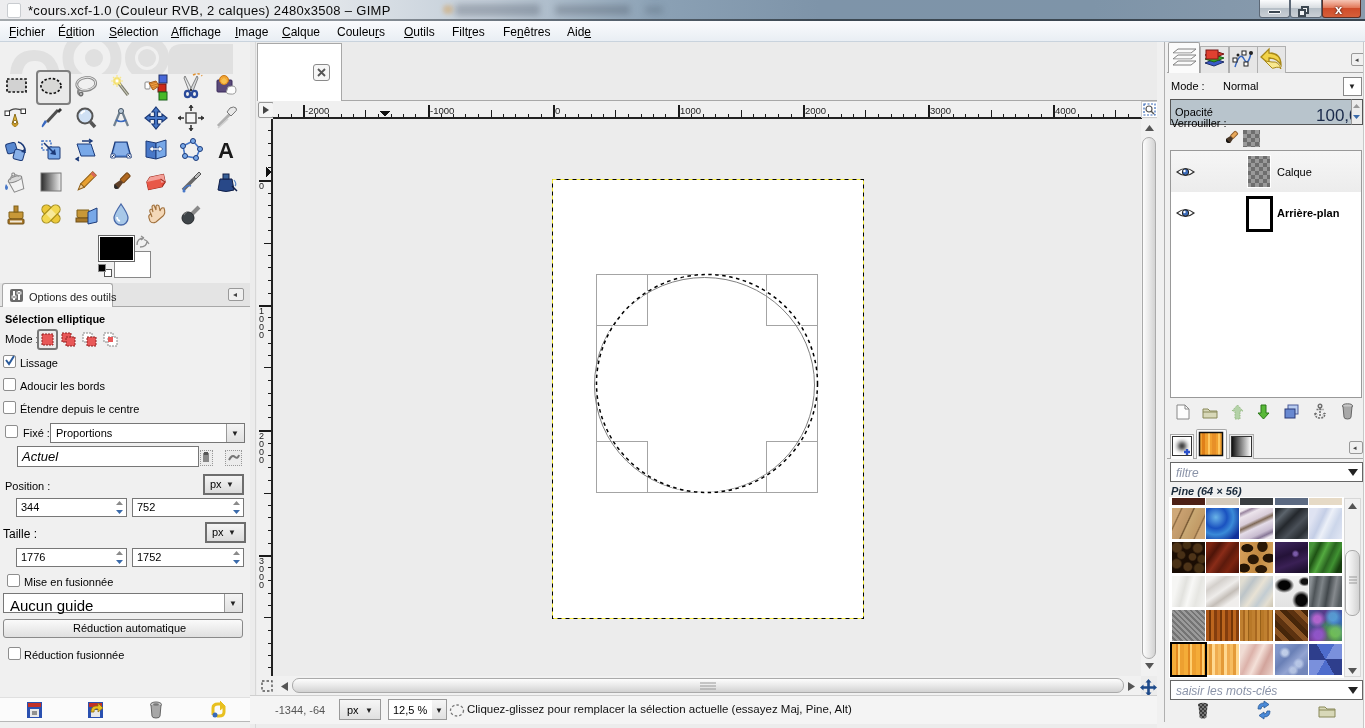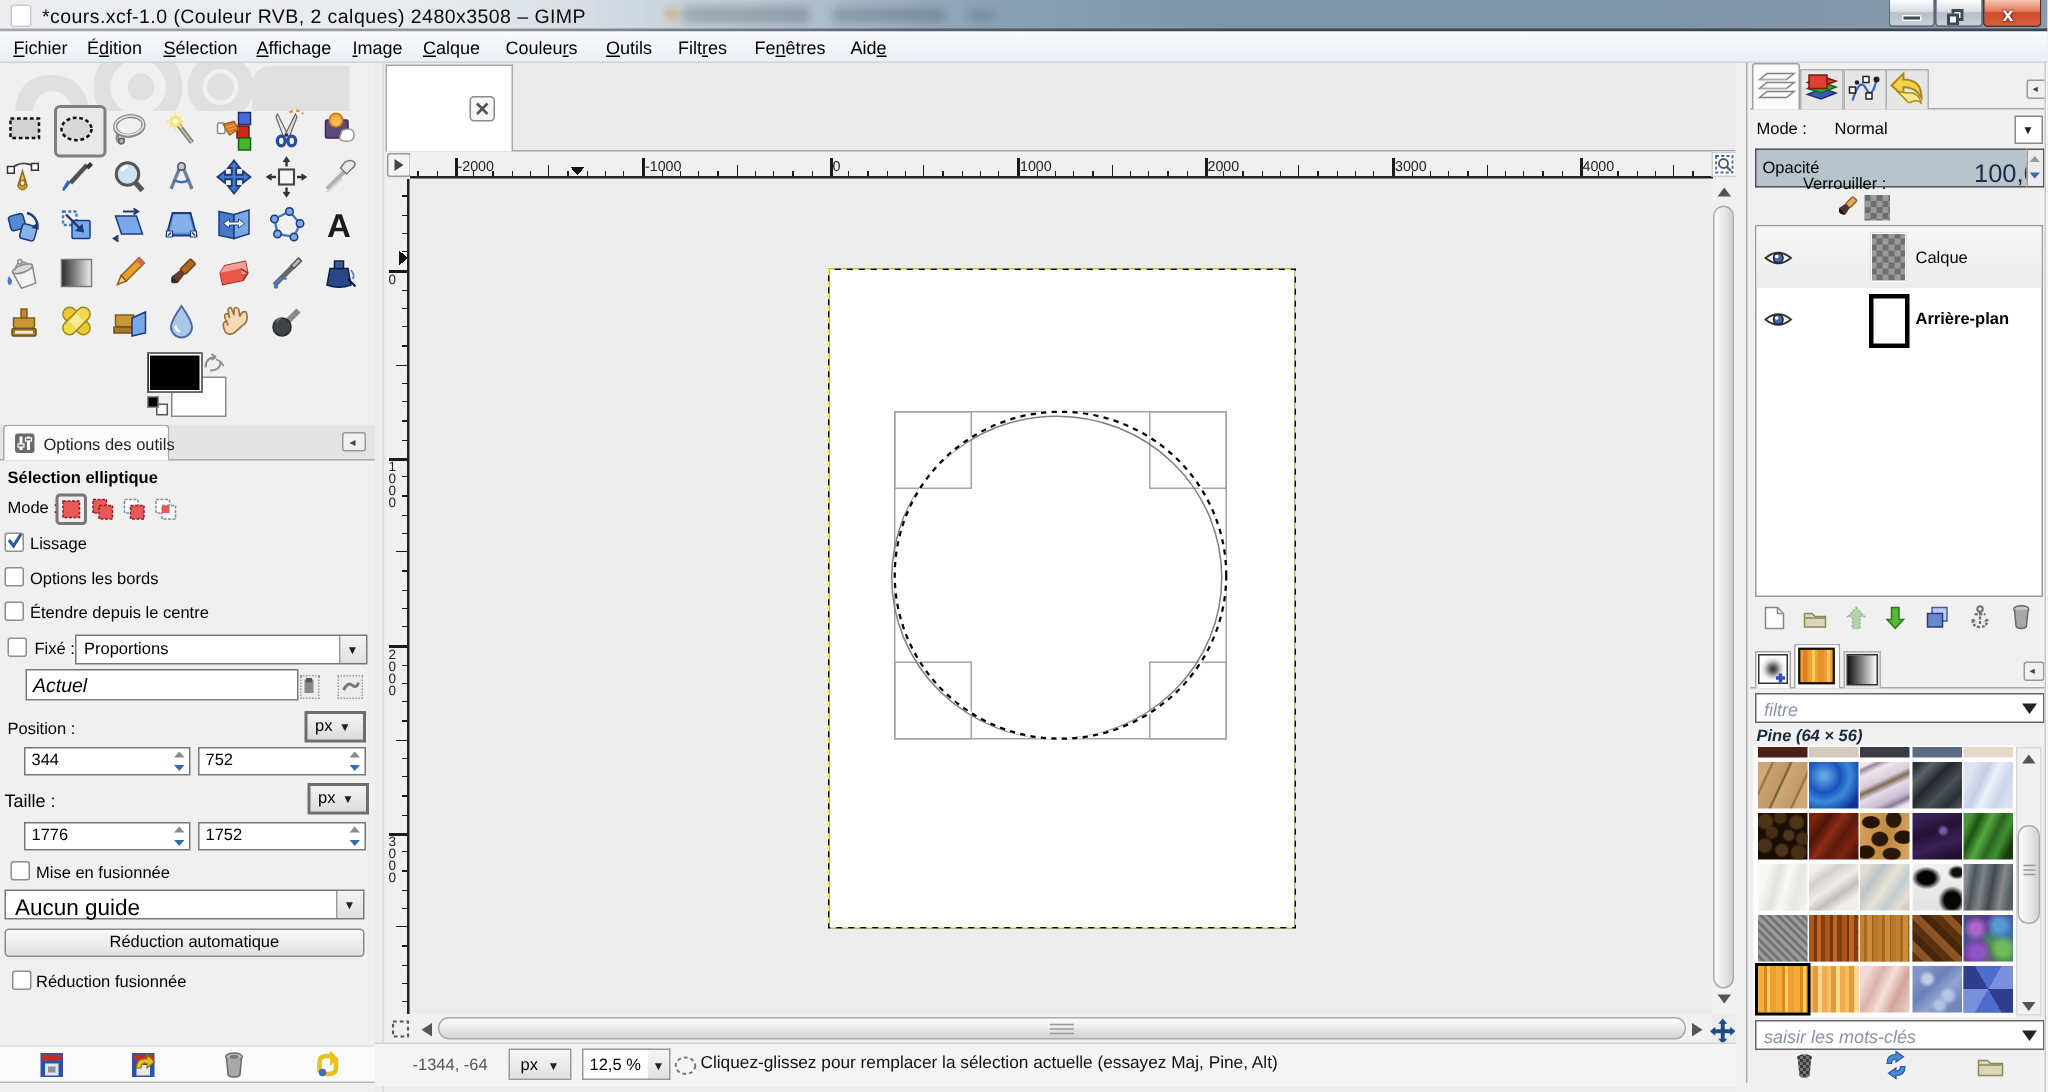--- a/index.html
+++ b/index.html
@@ -280,21 +280,21 @@
     <rect x="1" y="1" width="9" height="9" fill="#fff" stroke="#888" stroke-dasharray="2 1"></rect>
     <rect x="5" y="5" width="9" height="9" fill="#fff" stroke="#888" stroke-dasharray="2 1"></rect>
     <rect x="5" y="5" width="5" height="5" fill="#e85858"></rect>
   </svg>
 <div class="" style="left:3px;top:355px;width:13px;height:13px;background:#fff;border:1px solid #8e8e8e;border-radius:2px;"></div>
 <svg style="left:3px;top:354px" width="14" height="14">
     <path d="M 3 6 L 6 10 L 11 2" fill="none" stroke="#2a5a9a" stroke-width="2"></path>
   </svg>
 <div style="position:absolute;left:20px;top:358px;font-size:11px;color:#000;font-weight:normal;font-style:normal;white-space:nowrap;line-height:1;">Lissage</div>
 <div class="" style="left:3px;top:378px;width:13px;height:13px;background:#fff;border:1px solid #8e8e8e;border-radius:2px;"></div>
-<div style="position:absolute;left:20px;top:381px;font-size:11px;color:#000;font-weight:normal;font-style:normal;white-space:nowrap;line-height:1;">Options les bords</div>
+<div style="position:absolute;left:20px;top:381px;font-size:11px;color:#000;font-weight:normal;font-style:normal;white-space:nowrap;line-height:1;">Adoucir les bords</div>
 <div class="" style="left:3px;top:401px;width:13px;height:13px;background:#fff;border:1px solid #8e8e8e;border-radius:2px;"></div>
 <div style="position:absolute;left:20px;top:404px;font-size:11px;color:#000;font-weight:normal;font-style:normal;white-space:nowrap;line-height:1;">Étendre depuis le centre</div>
 <div class="" style="left:5px;top:425px;width:13px;height:13px;background:#fff;border:1px solid #8e8e8e;border-radius:2px;"></div>
 <div style="position:absolute;left:23px;top:428px;font-size:11px;color:#000;font-weight:normal;font-style:normal;white-space:nowrap;line-height:1;">Fixé :</div>
 <div class="" style="left:50px;top:423px;width:195px;height:20px;background:#fff;border:1px solid #777;"></div>
 <div style="position:absolute;left:56px;top:428px;font-size:11px;color:#000;font-weight:normal;font-style:normal;white-space:nowrap;line-height:1;">Proportions</div>
 <div class="" style="left:226px;top:424px;width:18px;height:18px;background:linear-gradient(#f4f4f4,#e0e0e0);border-left:1px solid #999;"></div>
 <div style="position:absolute;left:231px;top:430px;font-size:8px;color:#222;font-weight:normal;font-style:normal;white-space:nowrap;line-height:1;">▼</div>
 <div class="" style="left:17px;top:446px;width:182px;height:21px;background:#fff;border:1px solid #777;"></div>
 <div style="position:absolute;left:22px;top:450px;font-size:13px;color:#000;font-weight:normal;font-style:italic;white-space:nowrap;line-height:1;">Actuel</div>
@@ -631,21 +631,21 @@
 <div class="" style="left:1343px;top:77px;width:19px;height:19px;background:#fff;border:1px solid #888;"></div>
 <div style="position:absolute;left:1348px;top:83px;font-size:8px;color:#222;font-weight:normal;font-style:normal;white-space:nowrap;line-height:1;">▼</div>
 <div class="" style="left:1170px;top:99px;width:181px;height:26px;background:#b8c4cc;border:1px solid #555;border-right:none;"></div>
 <div style="position:absolute;left:1175px;top:107px;font-size:11px;color:#000;font-weight:normal;font-style:normal;white-space:nowrap;line-height:1;">Opacité</div>
 <div style="position:absolute;left:1316px;top:107px;font-size:17px;color:#1a2a4a;font-weight:normal;font-style:normal;white-space:nowrap;line-height:1;">100,0</div>
 <div class="" style="left:1351px;top:99px;width:12px;height:26px;background:#ececec;border:1px solid #555;border-left:1px solid #999;"></div>
 <svg style="left:1353px;top:103px" width="8" height="18">
     <path d="M 0 5 L 3.5 1 L 7 5 Z" fill="#999"></path>
     <path d="M 0 12 L 3.5 16 L 7 12 Z" fill="#3a6aaa"></path>
   </svg>
-<div style="position:absolute;left:1171px;top:118px;font-size:11px;color:#000;font-weight:normal;font-style:normal;white-space:nowrap;line-height:1;margin-left:31px;">Verrouiller :</div>
+<div style="position:absolute;left:1171px;top:118px;font-size:11px;color:#000;font-weight:normal;font-style:normal;white-space:nowrap;line-height:1;">Verrouiller :</div>
 <svg style="left:1223px;top:130px" width="17" height="17">
     <g transform="rotate(45 8 8)">
       <rect x="6" y="0" width="4" height="7" rx="1" fill="#e8a85a" stroke="#906030"></rect>
       <path d="M 6 7 L 5 12 Q 8 16 11 12 L 10 7 Z" fill="#4a3828"></path>
       <path d="M 5 12 Q 8 16 11 12 Z" fill="#111"></path>
     </g>
   </svg>
 <svg style="left:1243px;top:130px" width="17" height="17">
     <defs>
       <pattern id="chk" width="8" height="8" patternUnits="userSpaceOnUse">

